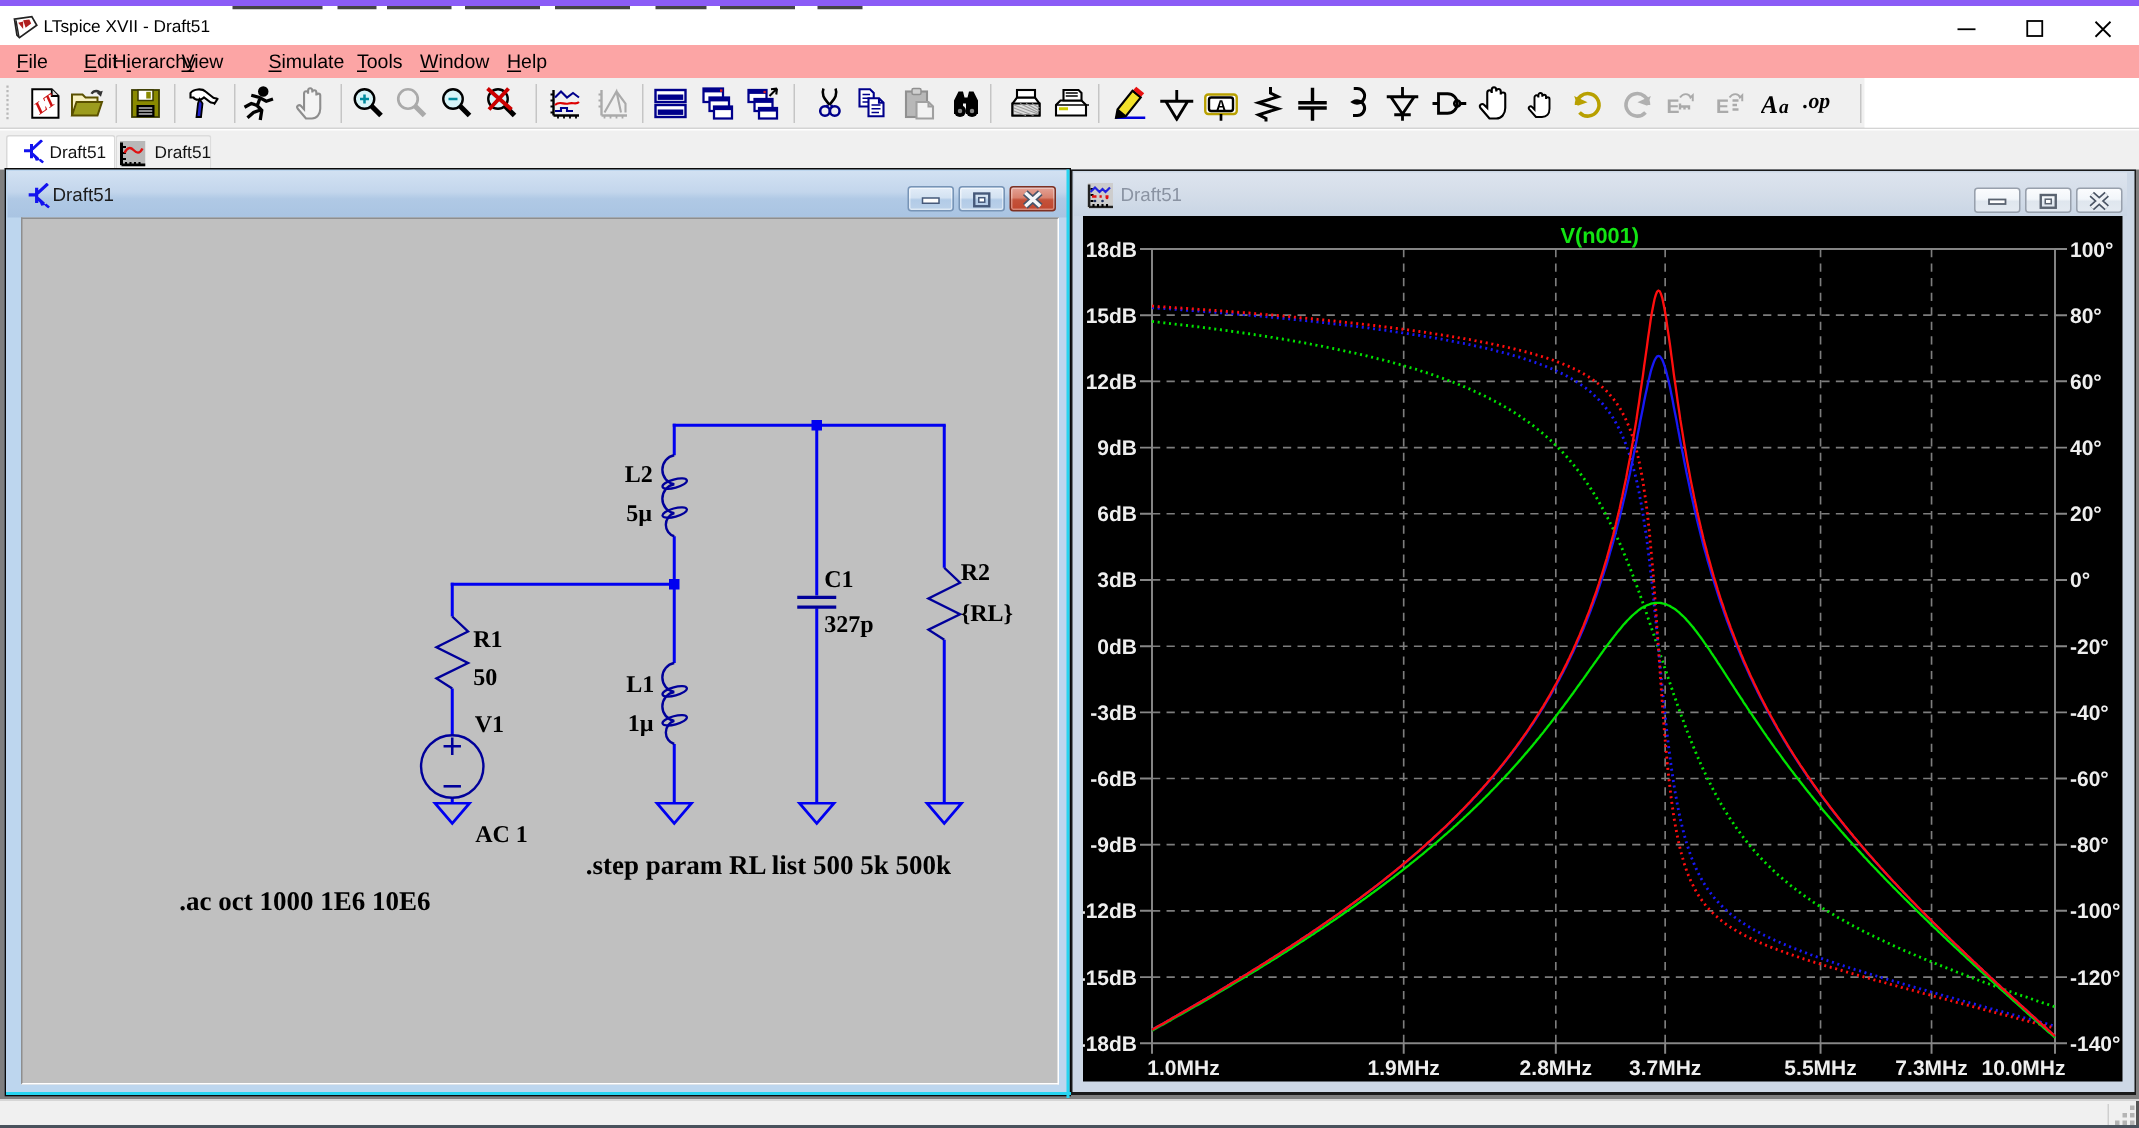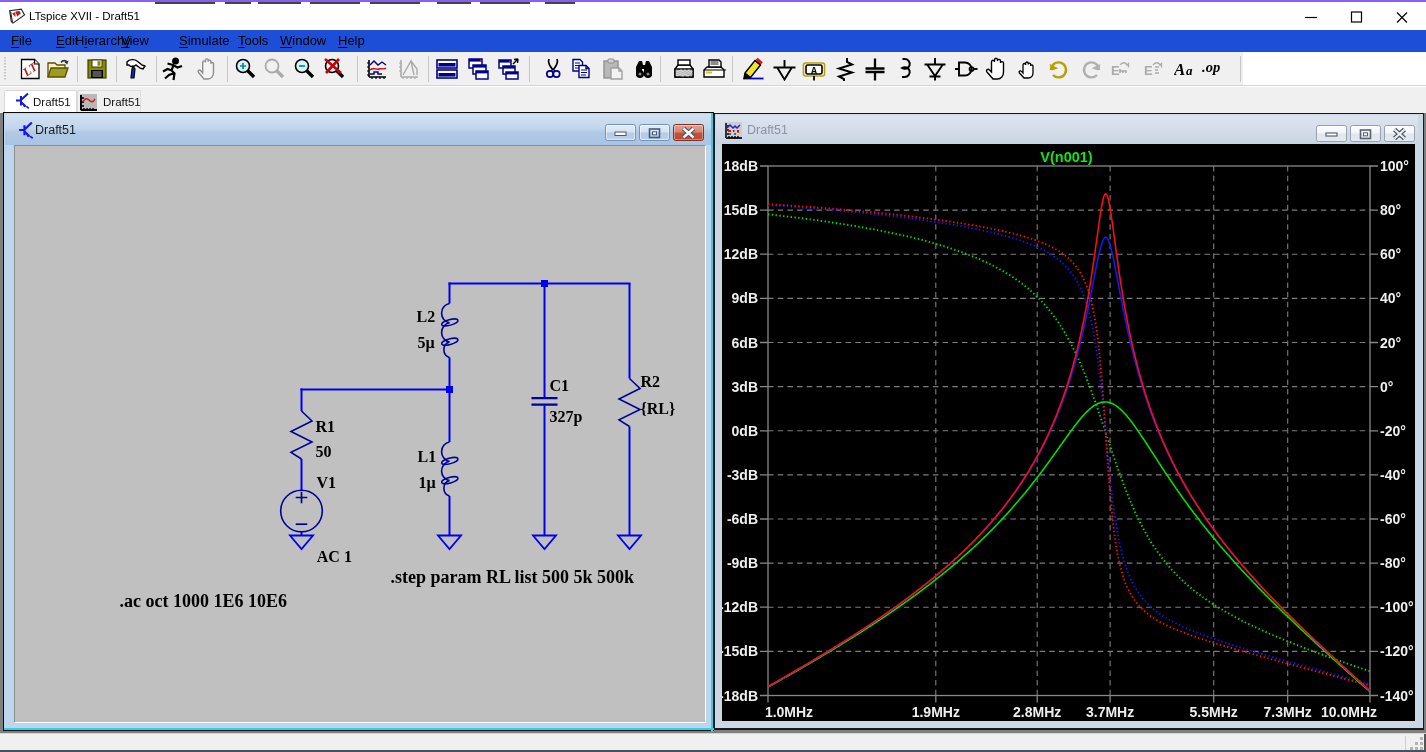--- a/index.html
+++ b/index.html
@@ -1,19 +1,19 @@
 <!DOCTYPE html>
 <html><head><meta charset="utf-8"><style>
 html,body{margin:0;padding:0;width:1426px;height:752px;overflow:hidden;
 font-family:"Liberation Sans",sans-serif;background:#fff;position:relative}
 *{box-sizing:border-box}
 .abs{position:absolute}
-#titlebar{left:0;top:0;width:1426px;height:30px;background:#fff;border-top:2px solid #8b5cf6}
+#titlebar{left:0;top:0;width:1426px;height:30px;background:#fff;border-top:4px solid #8b5cf6}
 #titletext{left:29px;top:8px;font-size:11.5px;color:#000}
-#menubar{left:0;top:30px;width:1426px;height:22px;background:#1d4ed8}
+#menubar{left:0;top:30px;width:1426px;height:22px;background:#fca5a5}
 .mi{position:absolute;top:3px;font-size:13px;color:#000}
 .mi u{text-decoration:underline;text-underline-offset:2px}
 #toolbar{left:0;top:52px;width:1426px;height:34px;background:#f0f0f0;border-bottom:1px solid #d4d4d4}
 .sep{position:absolute;top:4px;width:1px;height:26px;background:#c5c5c5}
 .ticon{position:absolute;top:5px;width:24px;height:24px}
 #tabbar{left:0;top:87px;width:1426px;height:26px;background:#f0f0f0}
 #tab1{left:4px;top:3px;width:73px;height:23px;background:#fff;border:1px solid #d9d9d9;border-bottom:none;border-radius:2px 2px 0 0}
 #tab2{left:77px;top:3px;width:64px;height:23px;background:#f0f0f0;border:1px solid #dcdcdc;border-bottom:none;border-radius:2px 2px 0 0}
 .tabtxt{position:absolute;left:28px;top:5px;font-size:11.5px;color:#111}
 #mdi{left:0;top:113px;width:1426px;height:620px;background:#7f7f7f}

